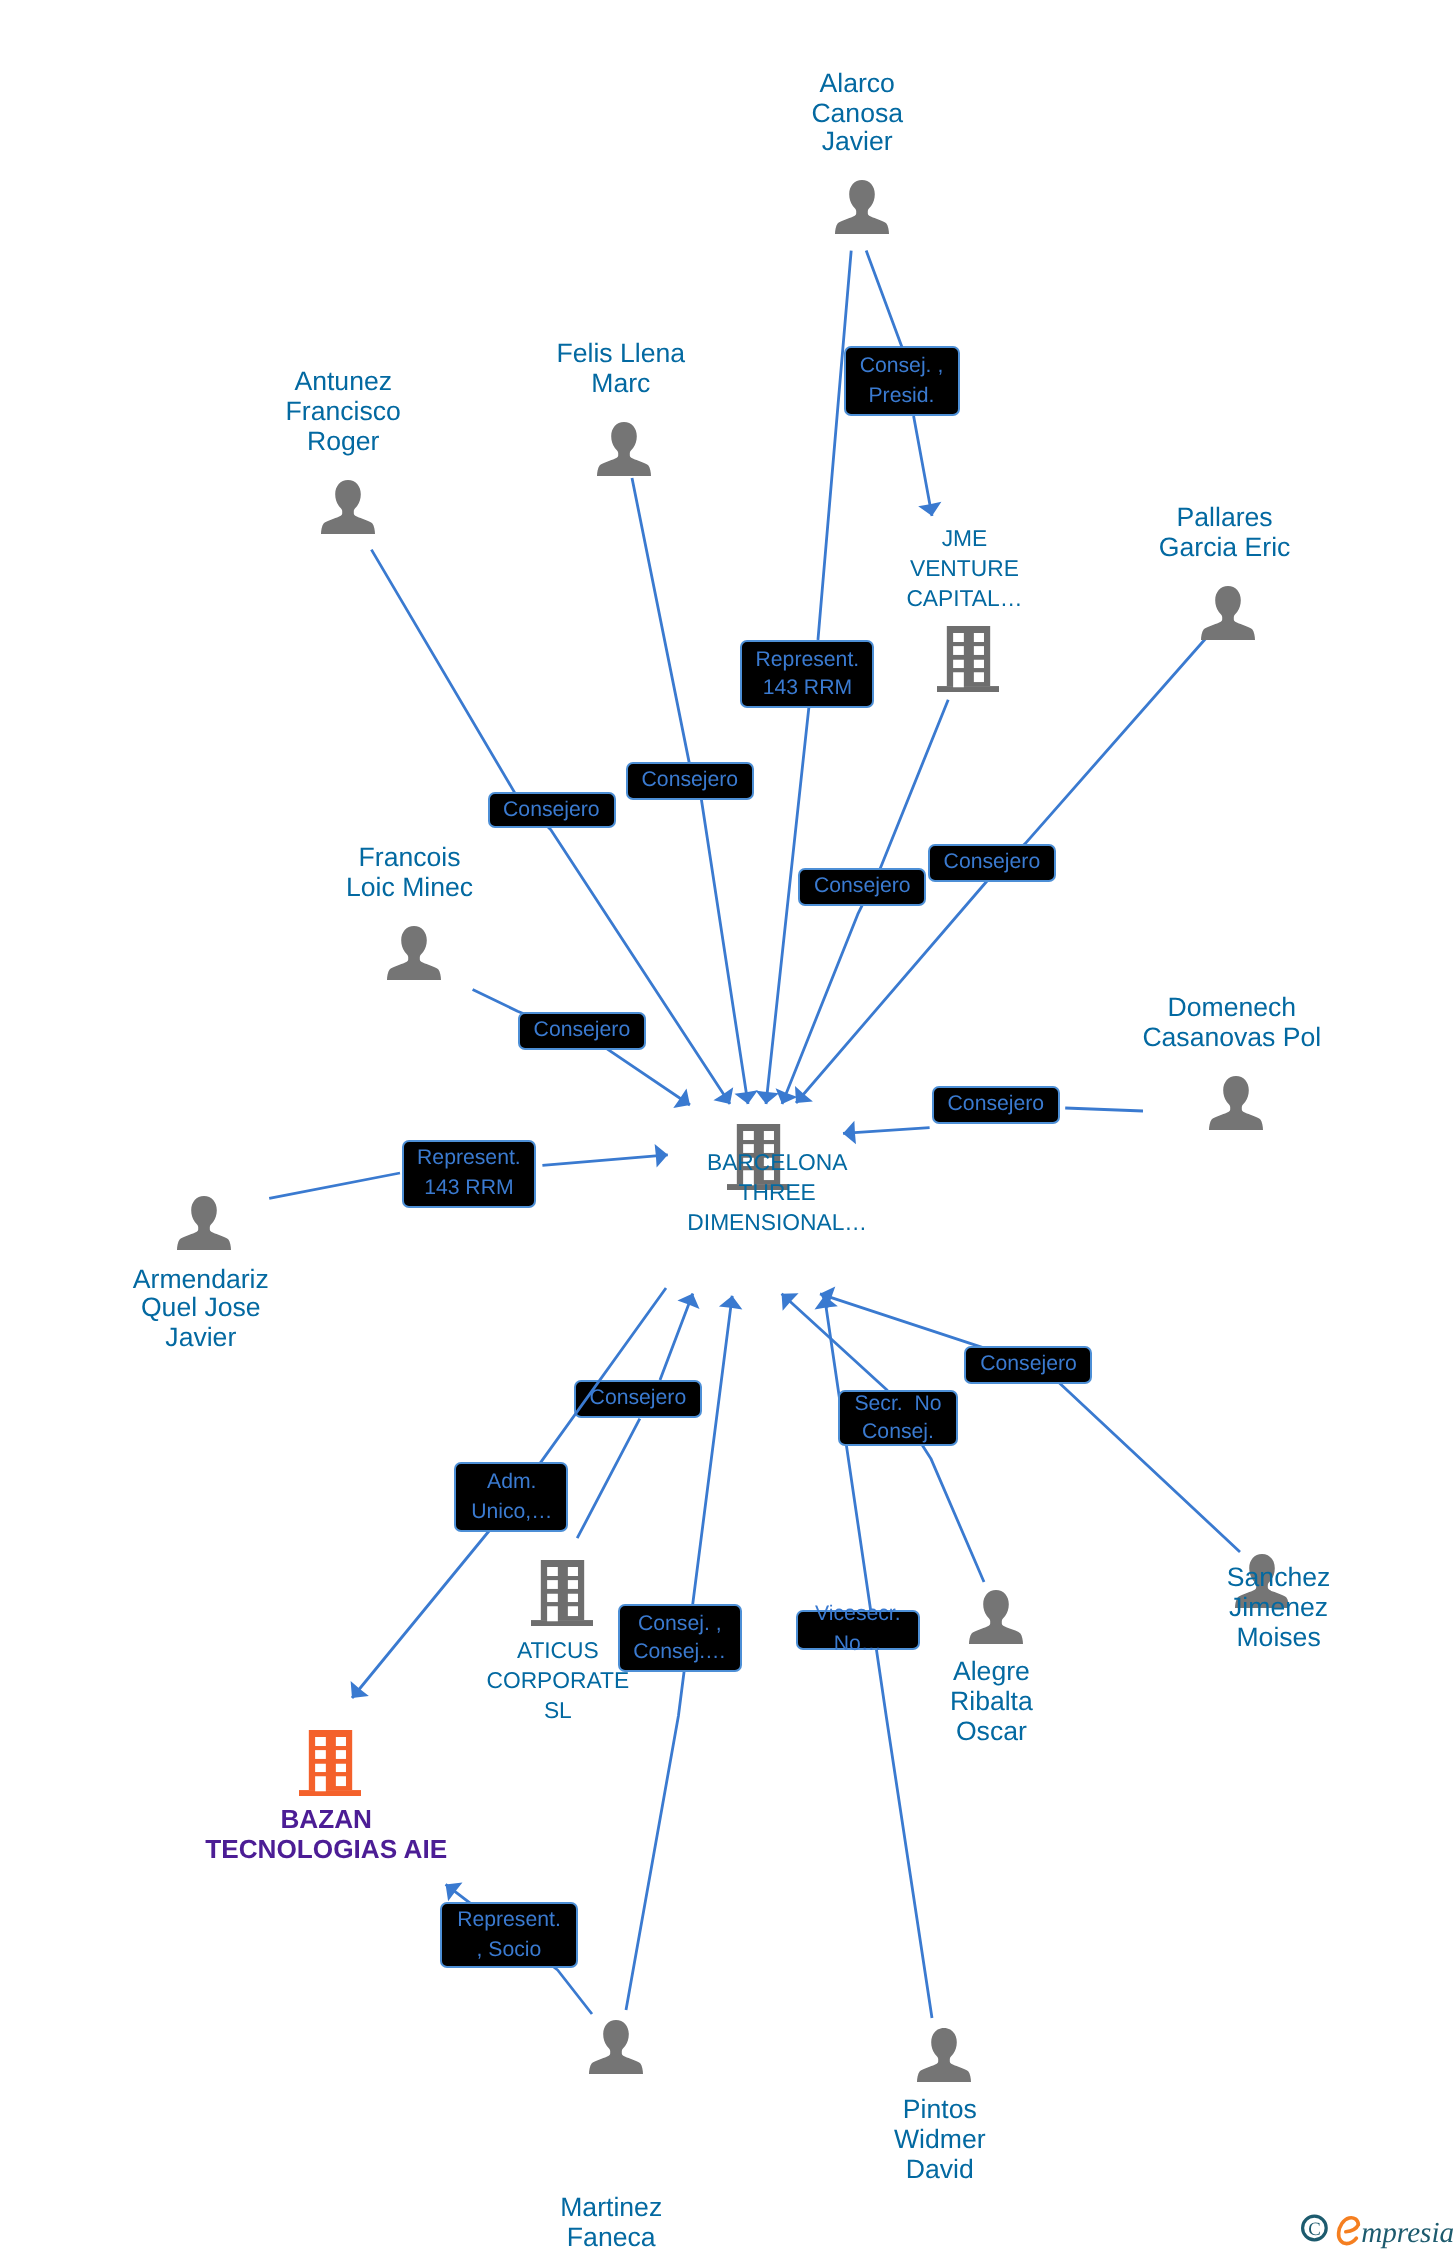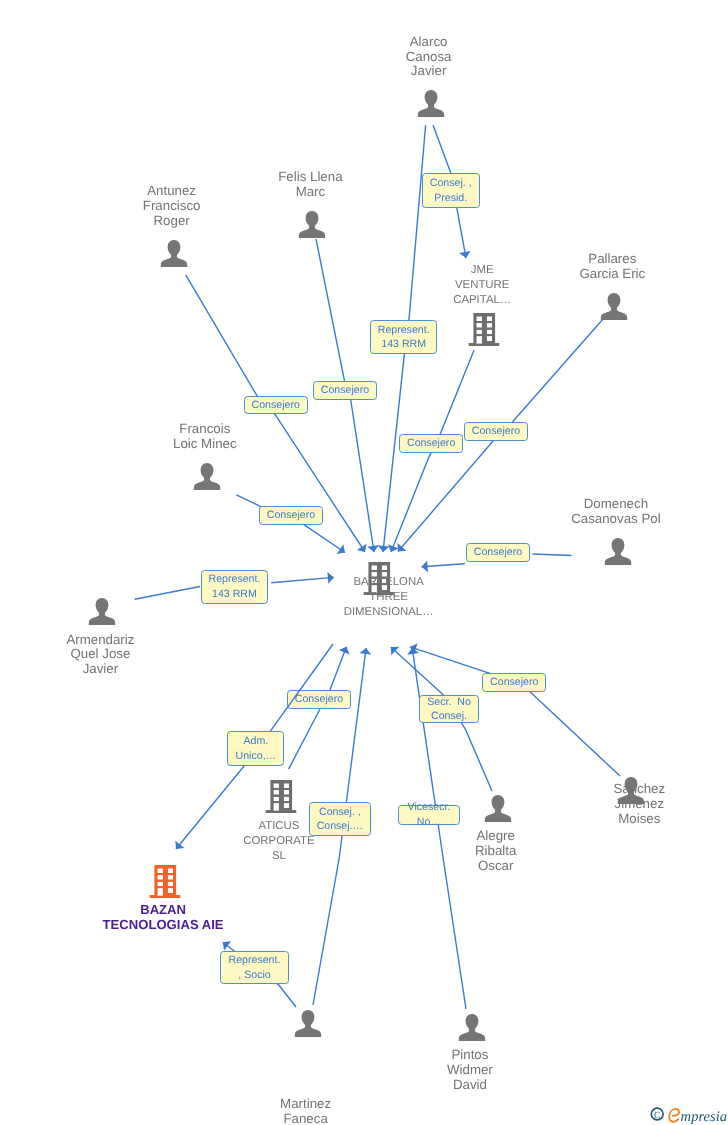--- a/index.html
+++ b/index.html
@@ -3,26 +3,26 @@
 <meta charset="utf-8">
 <title>Empresia relations graph</title>
 <style>
   html,body{margin:0;padding:0;background:#ffffff;}
   body{width:728px;height:1125px;overflow:hidden;font-family:"Liberation Sans",sans-serif;
        -webkit-font-smoothing:antialiased;text-rendering:geometricPrecision;}
   #stage{position:relative;width:728px;height:1125px;background:#fff;}
   svg#edges{position:absolute;left:0;top:0;width:728px;height:1125px;z-index:5;}
   .node{position:absolute;width:0;height:0;z-index:7;}
   .caption{position:absolute;left:-1.9px;transform:translateX(-50%);text-align:center;
-           font-size:13.3px;color:#737373;line-height:14.92px;white-space:nowrap;}
+           font-size:13.3px;color:#0369a1;line-height:14.92px;white-space:nowrap;}
   .node.company .caption{font-size:11.4px;line-height:15.2px;}
   .node.focus .caption{font-size:13.1px;line-height:14.7px;font-weight:bold;color:#4c1d95;}
   .icon{position:absolute;transform:translateX(-50%);}
   .elabel{position:absolute;z-index:6;box-sizing:border-box;border:1.2px solid #4d8fd6;border-radius:3.5px;
-          background:#fef9c3;color:#3a7ad0;font-size:10.6px;text-align:center;
+          background:#000000;color:#3a7ad0;font-size:10.6px;text-align:center;
           display:flex;flex-direction:column;justify-content:center;align-items:center;line-height:14.6px;}
   .elabel span{display:block;white-space:nowrap;}
   #wm{position:absolute;right:7px;bottom:5px;}
 </style>
 </head>
 <body>
 
 <div id="stage">
   <svg id="edges" width="728" height="1125" viewBox="0 0 728 1125">
       <g>

